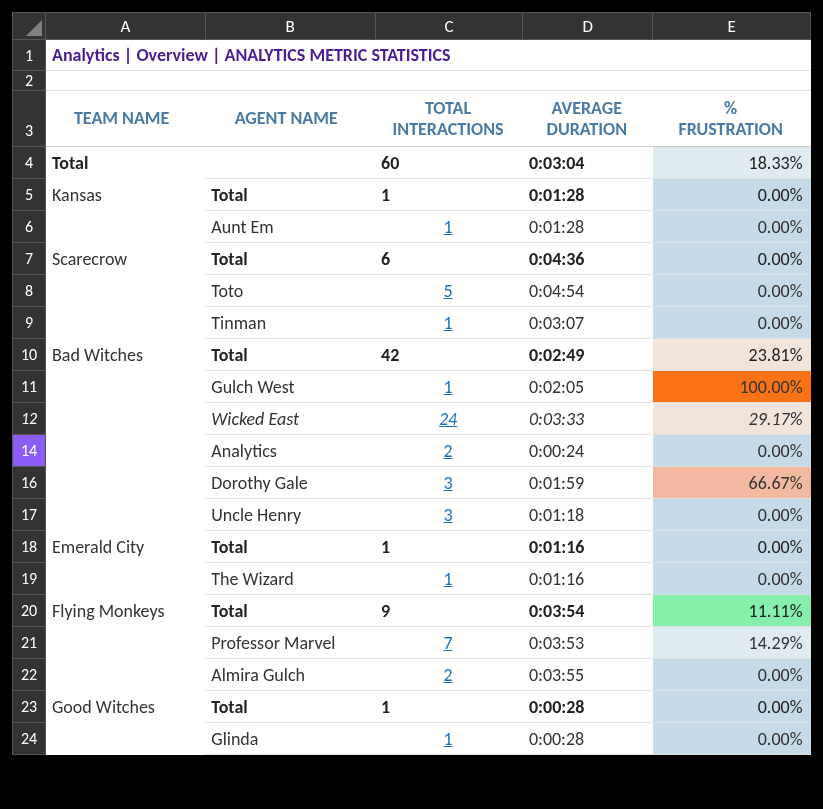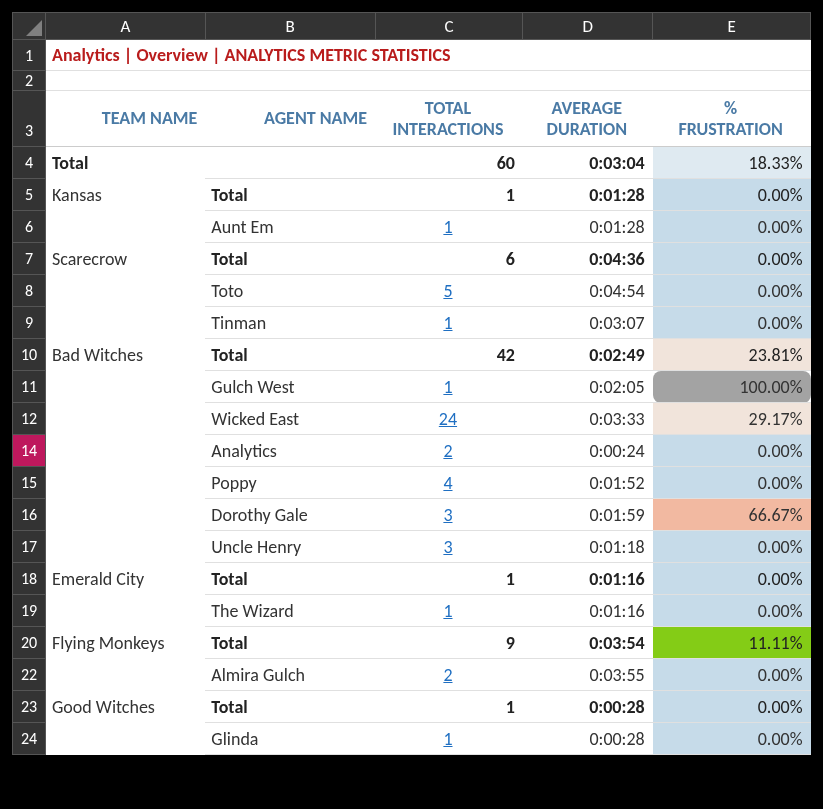--- a/index.html
+++ b/index.html
@@ -49,53 +49,53 @@
     background: #333333;
     color: #fff;
     text-align: center;
     font-size: 16px;
     font-weight: 400;
     border: 1px solid #555;
     vertical-align: middle;
     padding: 0 4px;
   }
   .rowhdr.sel {
-    background: #be185d;
+    background: #8b5cf6;
   }
   td.cell {
     background: #fff;
     padding: 4px 8px 4px 6px;
     vertical-align: middle;
     font-size: 18px;
     border-bottom: 1px solid #e0e0e0;
     white-space: nowrap;
     overflow: hidden;
   }
   tr.hdr-row td.cell { border-bottom: 1px solid #ccc; }
   .title-cell {
-    color: #b91c1c;
+    color: #4c1d95;
     font-weight: 700;
     font-size: 19px;
     border-bottom: none;
     padding-top: 6px;
     padding-bottom: 0px;
   }
   .blank-cell { border-bottom: none; }
   .hdr {
     color: #4a7aa5;
     font-weight: 600;
     font-size: 17px;
     text-align: center;
     line-height: 1.15;
     padding: 4px 4px 6px 4px;
     vertical-align: bottom;
   }
-  .hdr.left { text-align: right; padding-left: 0; }
+  .hdr.left { text-align: center; padding-left: 0; }
   .bold { font-weight: 700; color: #222; }
-  .center { text-align: right; }
+  .center { text-align: left; }
   .link {
     color: #1f6fc2;
     text-decoration: underline;
     text-align: center;
   }
   .frus {
     text-align: right;
     font-weight: 400;
   }
   .colA { border-bottom: none !important; padding-left:6px;}
@@ -202,47 +202,39 @@
             <td class="cell center bold">42</td>
             <td class="cell center bold">0:02:49</td>
             <td class="cell frus bold" style="background: rgb(241, 228, 219);">23.81%</td>
           </tr>
           <tr style="height: 32px;">
             <td class="rowhdr">11</td>
             <td class="cell colA"></td>
             <td class="cell">Gulch West</td>
             <td class="cell center link">1</td>
             <td class="cell center">0:02:05</td>
-            <td class="cell frus" style="background: #a3a3a3; border-radius: 8px;">100.00%</td>
-          </tr>
-          <tr style="height: 32px;">
+            <td class="cell frus" style="background: #f97316;">100.00%</td>
+          </tr>
+          <tr style="height: 32px; font-style: italic;">
             <td class="rowhdr">12</td>
             <td class="cell colA"></td>
             <td class="cell">Wicked East</td>
             <td class="cell center link">24</td>
             <td class="cell center">0:03:33</td>
             <td class="cell frus" style="background: rgb(241, 228, 219);">29.17%</td>
           </tr>
           <tr style="height: 32px;">
             <td class="rowhdr sel">14</td>
             <td class="cell colA"></td>
             <td class="cell">Analytics</td>
             <td class="cell center link">2</td>
             <td class="cell center">0:00:24</td>
             <td class="cell frus" style="background: rgb(198, 219, 233);">0.00%</td>
           </tr>
           <tr style="height: 32px;">
-            <td class="rowhdr">15</td>
-            <td class="cell colA"></td>
-            <td class="cell">Poppy</td>
-            <td class="cell center link">4</td>
-            <td class="cell center">0:01:52</td>
-            <td class="cell frus" style="background: rgb(198, 219, 233);">0.00%</td>
-          </tr>
-          <tr style="height: 32px;">
             <td class="rowhdr">16</td>
             <td class="cell colA"></td>
             <td class="cell">Dorothy Gale</td>
             <td class="cell center link">3</td>
             <td class="cell center">0:01:59</td>
             <td class="cell frus" style="background: rgb(242, 185, 161);">66.67%</td>
           </tr>
           <tr style="height: 32px;">
             <td class="rowhdr">17</td>
             <td class="cell colA"></td>
@@ -266,21 +258,29 @@
             <td class="cell center link">1</td>
             <td class="cell center">0:01:16</td>
             <td class="cell frus" style="background: rgb(198, 219, 233);">0.00%</td>
           </tr>
           <tr style="height: 32px;">
             <td class="rowhdr">20</td>
             <td class="cell colA">Flying Monkeys</td>
             <td class="cell bold">Total</td>
             <td class="cell center bold">9</td>
             <td class="cell center bold">0:03:54</td>
-            <td class="cell frus bold" style="background: #84cc16;">11.11%</td>
+            <td class="cell frus bold" style="background: #86efac;">11.11%</td>
+          </tr>
+          <tr style="height: 32px;">
+            <td class="rowhdr">21</td>
+            <td class="cell colA"></td>
+            <td class="cell">Professor Marvel</td>
+            <td class="cell center link">7</td>
+            <td class="cell center">0:03:53</td>
+            <td class="cell frus" style="background: rgb(223, 234, 241);">14.29%</td>
           </tr>
           <tr style="height: 32px; margin-left: 40px;">
             <td class="rowhdr">22</td>
             <td class="cell colA"></td>
             <td class="cell">Almira Gulch</td>
             <td class="cell center link">2</td>
             <td class="cell center">0:03:55</td>
             <td class="cell frus" style="background: rgb(198, 219, 233);">0.00%</td>
           </tr>
           <tr style="height: 32px;">

